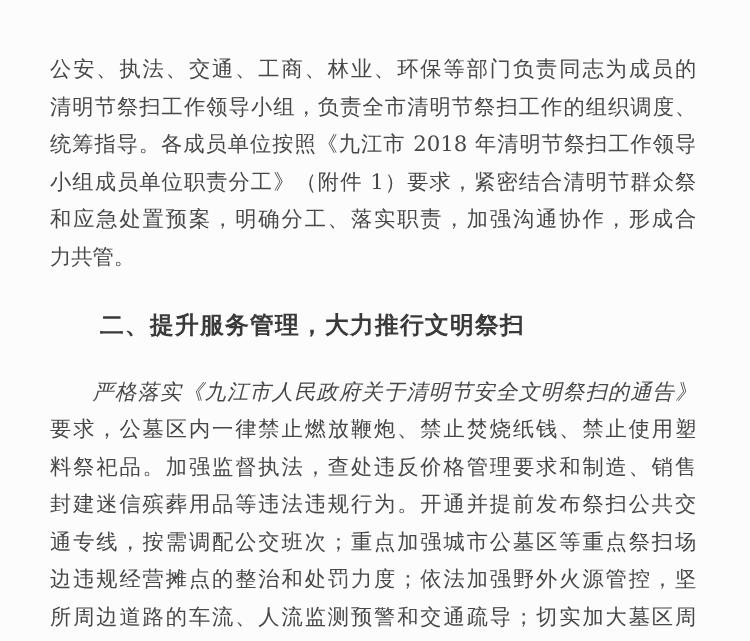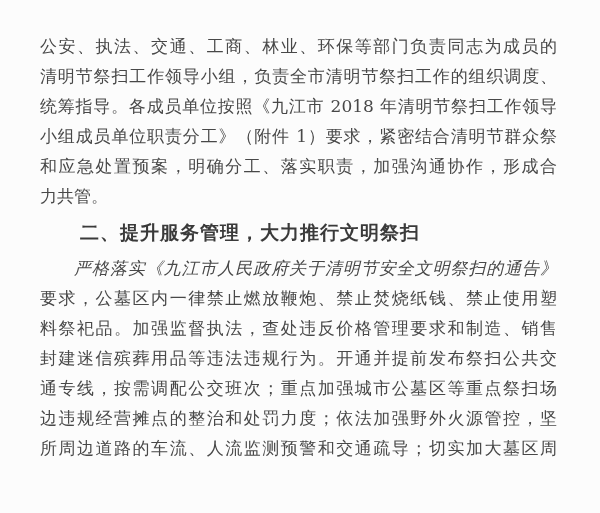--- a/index.html
+++ b/index.html
@@ -10,21 +10,21 @@
   * { margin: 0; padding: 0; box-sizing: border-box; }
   html, body {
     width: 600px;
     height: 513px;
     overflow: hidden;
     background: var(--background);
   }
   .page {
     width: 600px;
     height: 513px;
-    padding: 31px 43px 0 40px;
+    padding: 41px 43px 0 40px;
     background: var(--background);
     font-family: "DejaVu Serif", "Liberation Serif", serif;
     color: var(--text);
     font-size: 17px;
   }
   .line {
     height: 30px;
     line-height: 30px;
     text-align: justify;
     text-align-last: justify;
@@ -38,21 +38,21 @@
   .line.indent {
     padding-left: 34px;
     font-style: italic;
   }
   .heading {
     font-family: "DejaVu Sans", "Liberation Sans", sans-serif;
     font-weight: bold;
     font-size: 19px;
     height: 30px;
     line-height: 30px;
-    margin: 6px 0;
+    margin: 24px 0;
     padding-left: 40px;
     color: var(--heading-color);
     letter-spacing: 1px;
     white-space: nowrap;
     overflow: hidden;
   }
 </style>
 </head>
 <body>
 

